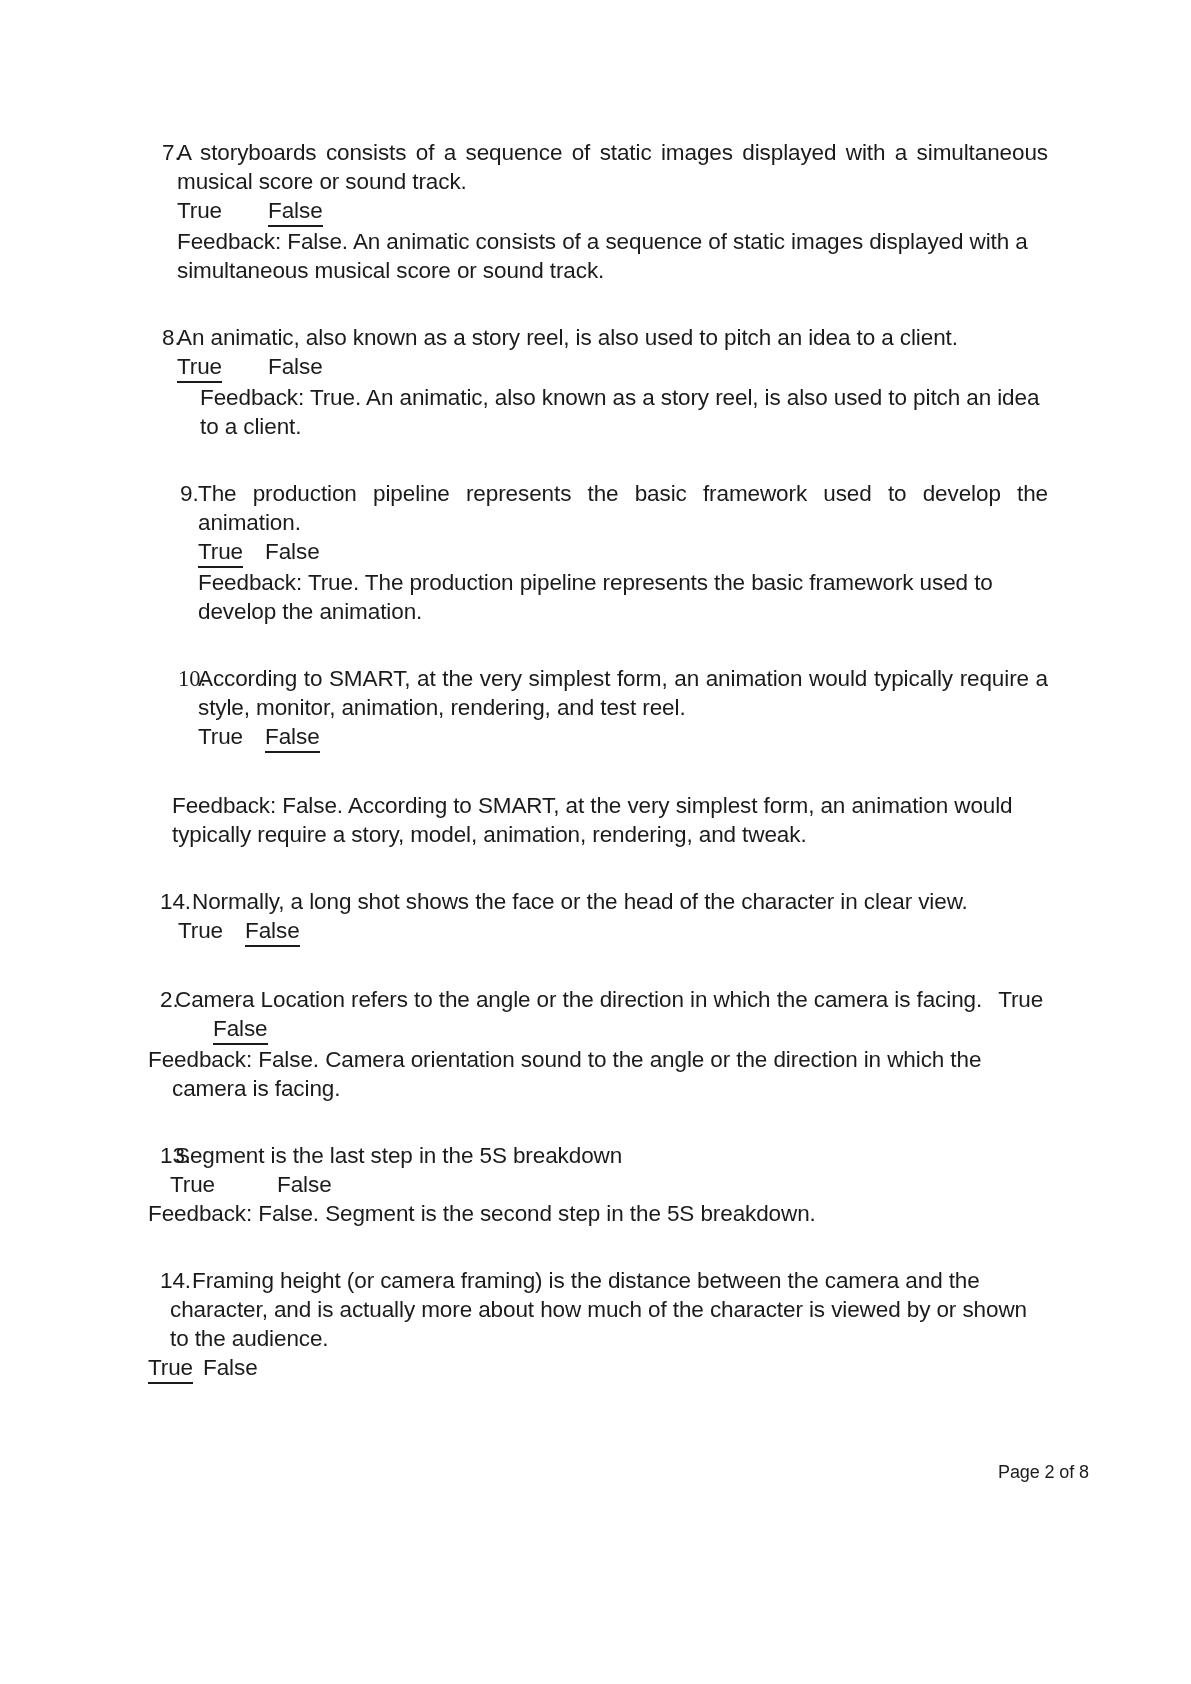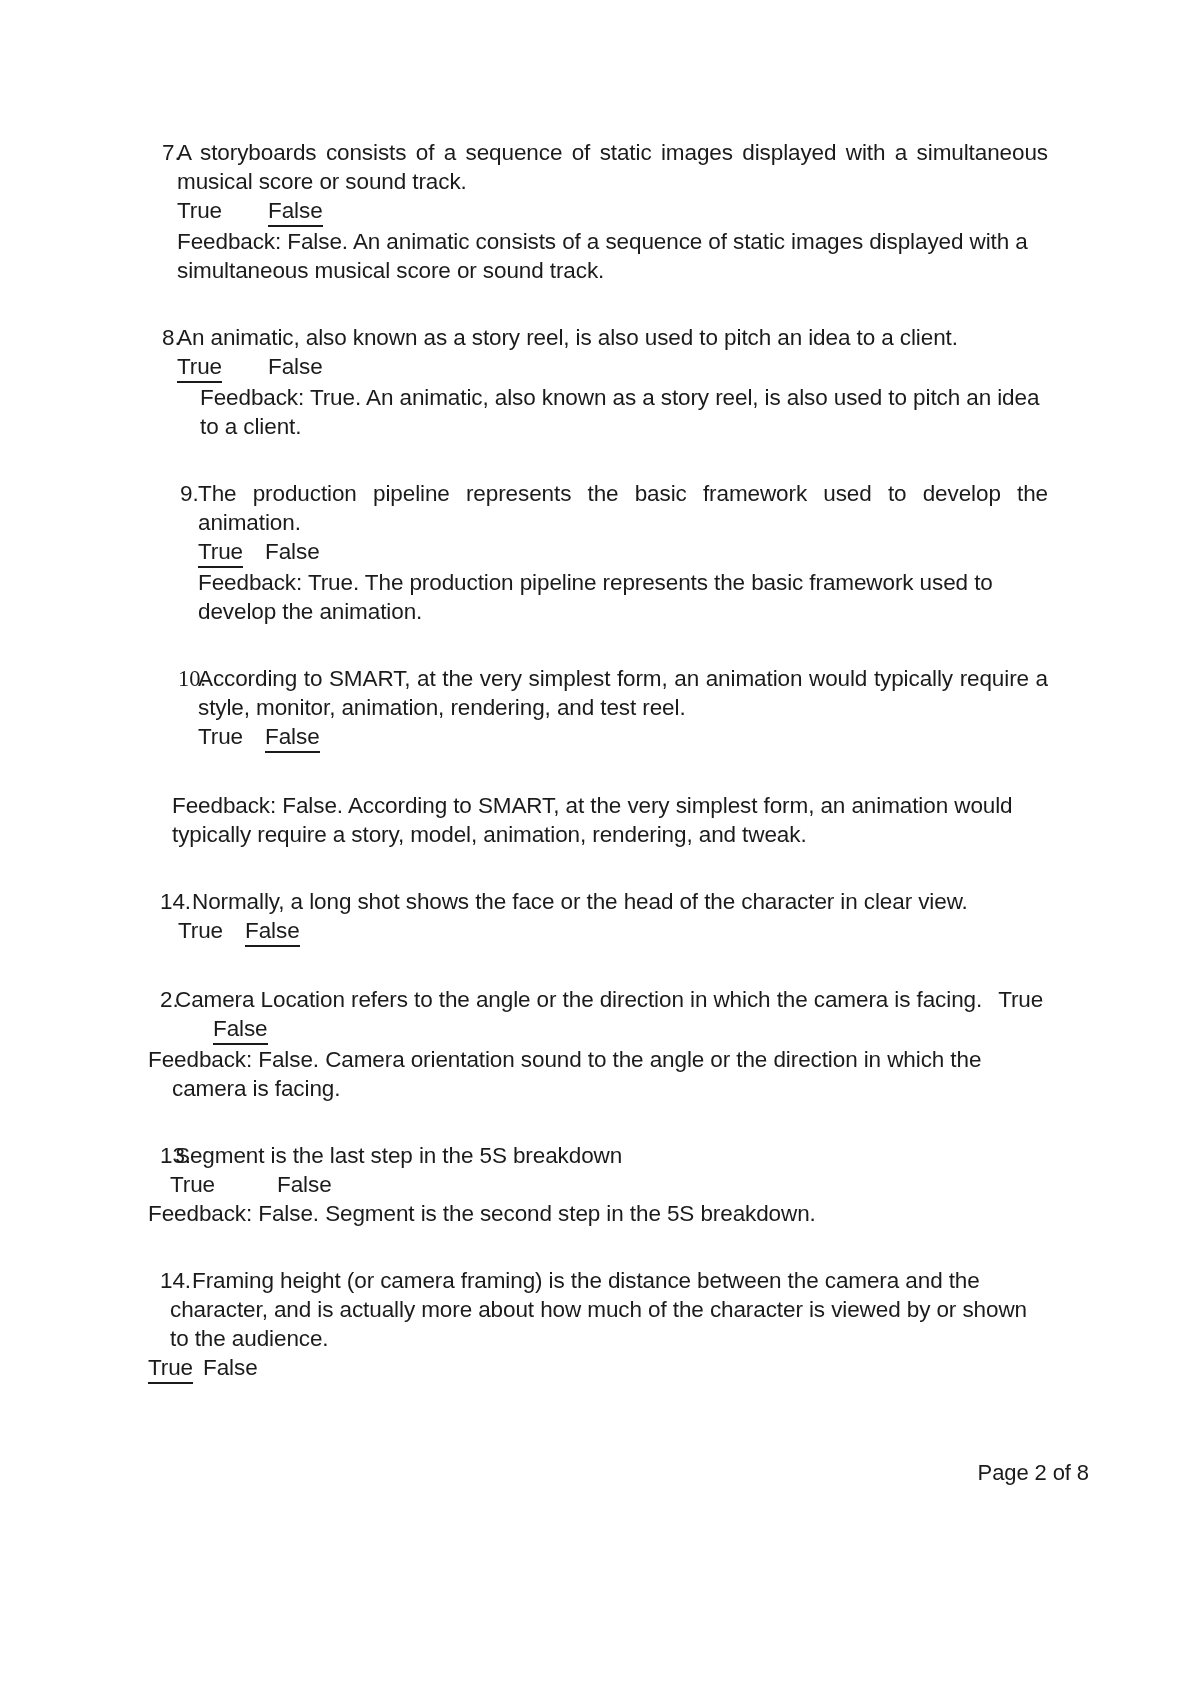--- a/index.html
+++ b/index.html
@@ -52,21 +52,21 @@
   .gap-sm { margin-left: 22px; }
   .gap-md { margin-left: 38px; }
   .gap-lg { margin-left: 46px; }
   .gap-xl { margin-left: 62px; }
   .gap-inline { margin-left: 16px; }
 
   .footer {
     position: absolute;
     top: 1458px;
     right: 102px;
-    font-size: 22px;
+    font-size: 18px;
   }
 </style>
 </head>
 <body>
 
 <div class="page">
   <div class="content">
 
     <div class="q q7">
       <span class="q-num">7.</span>

